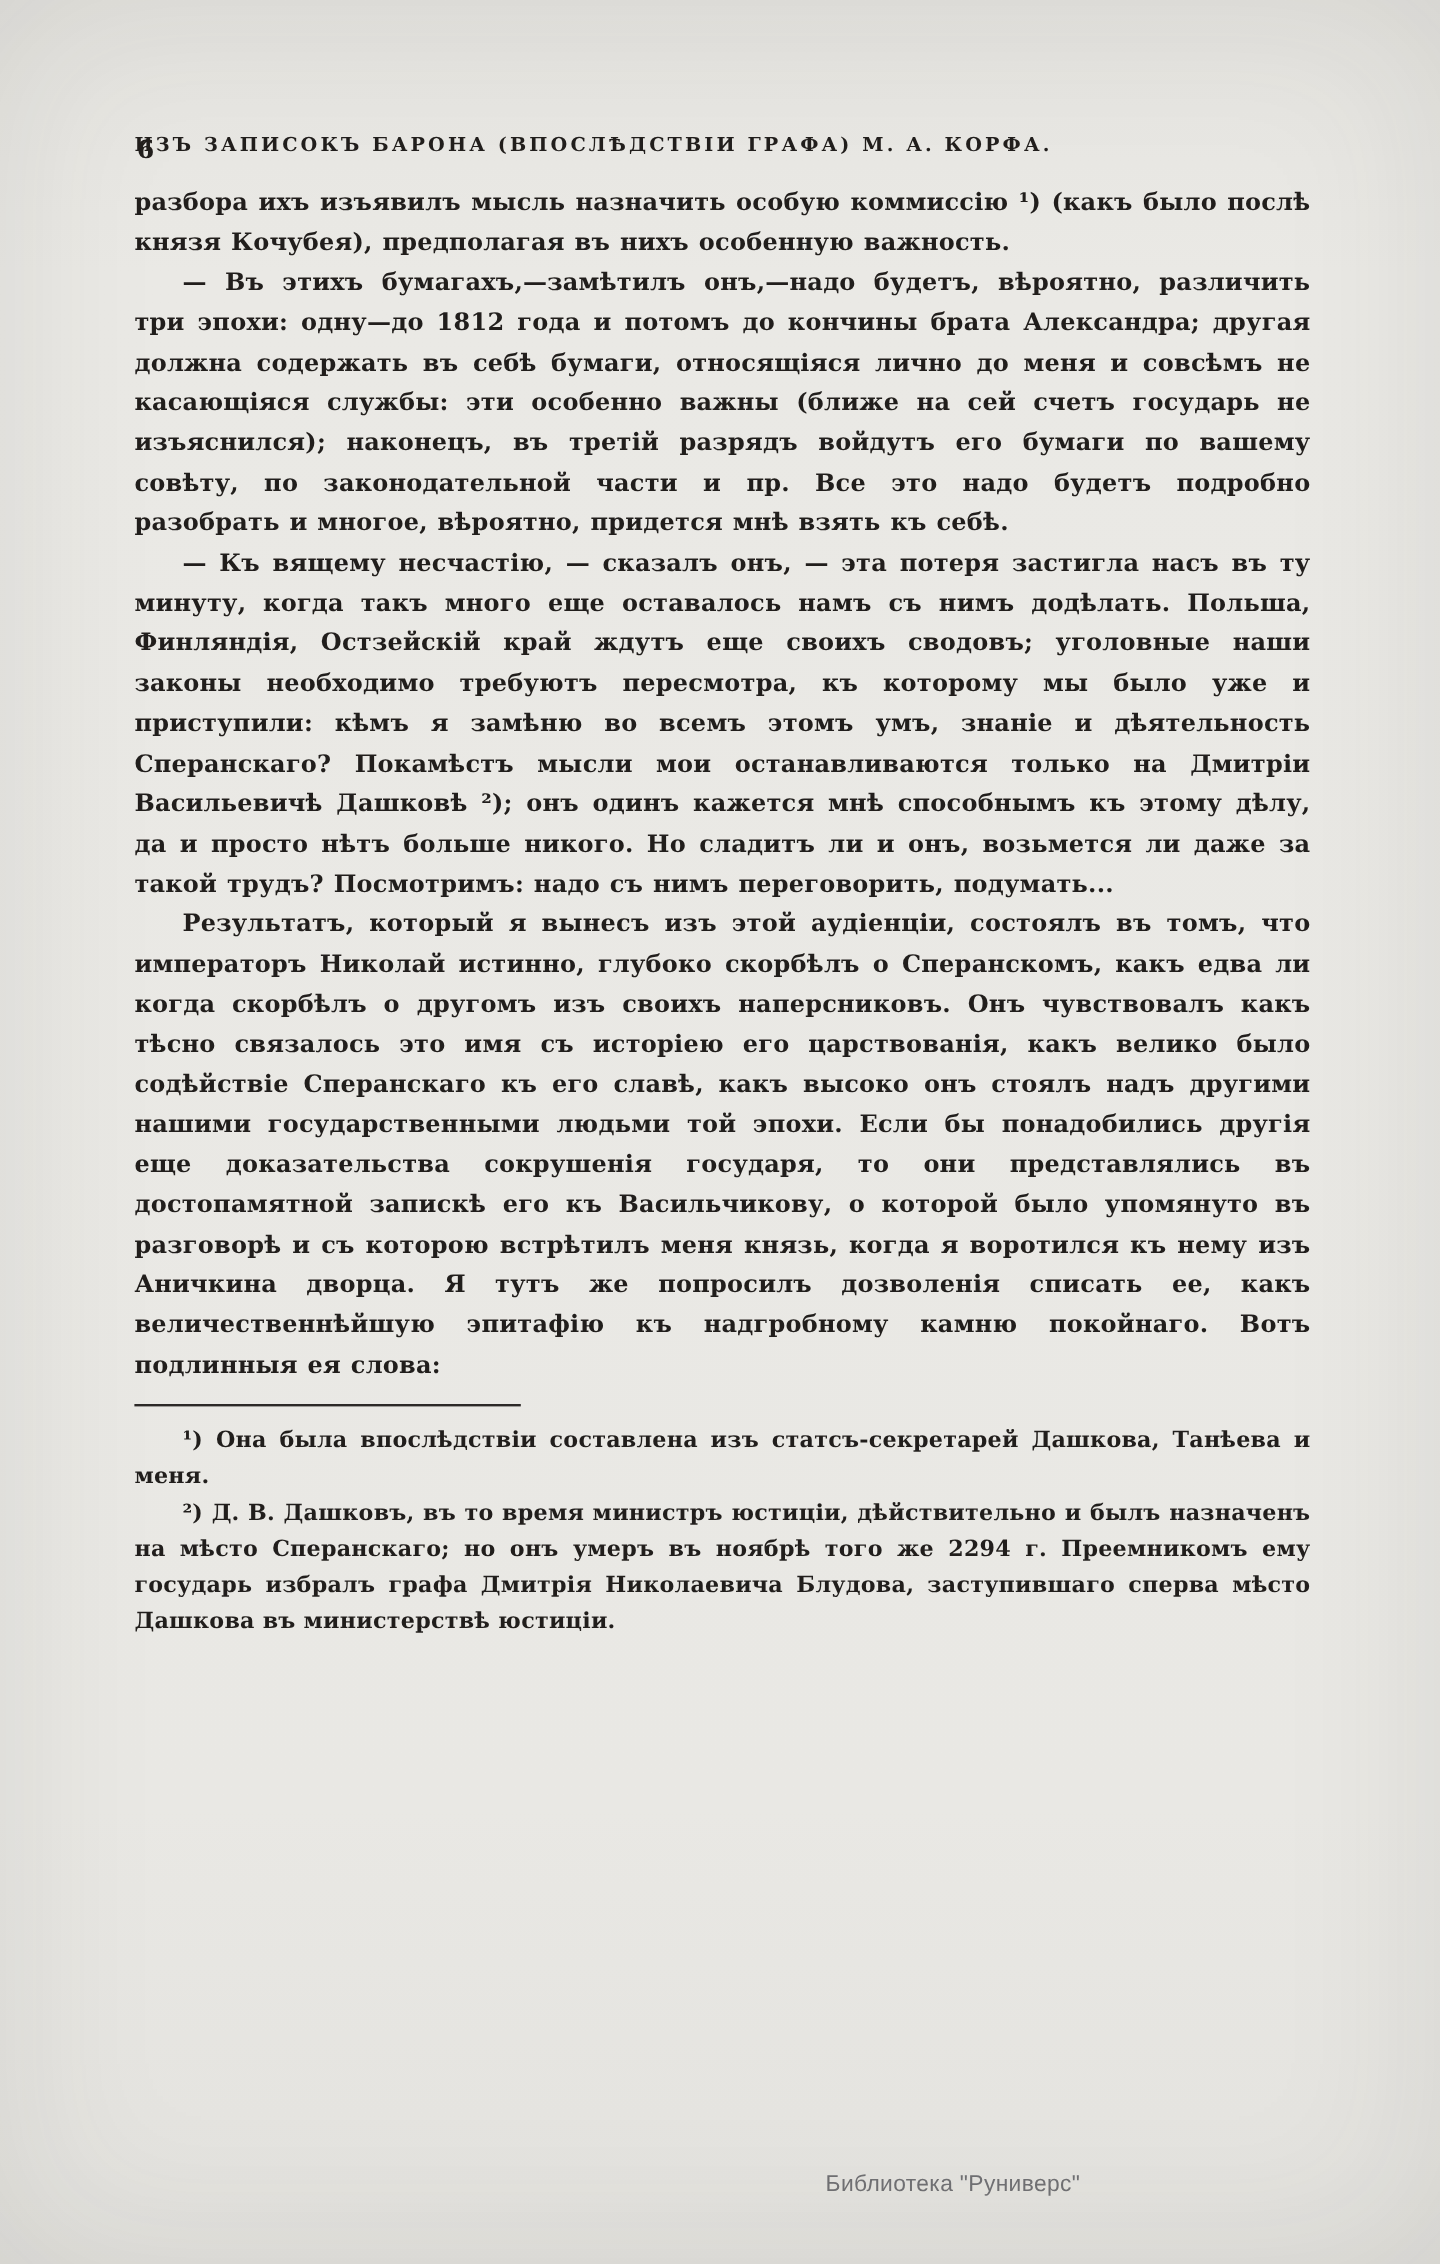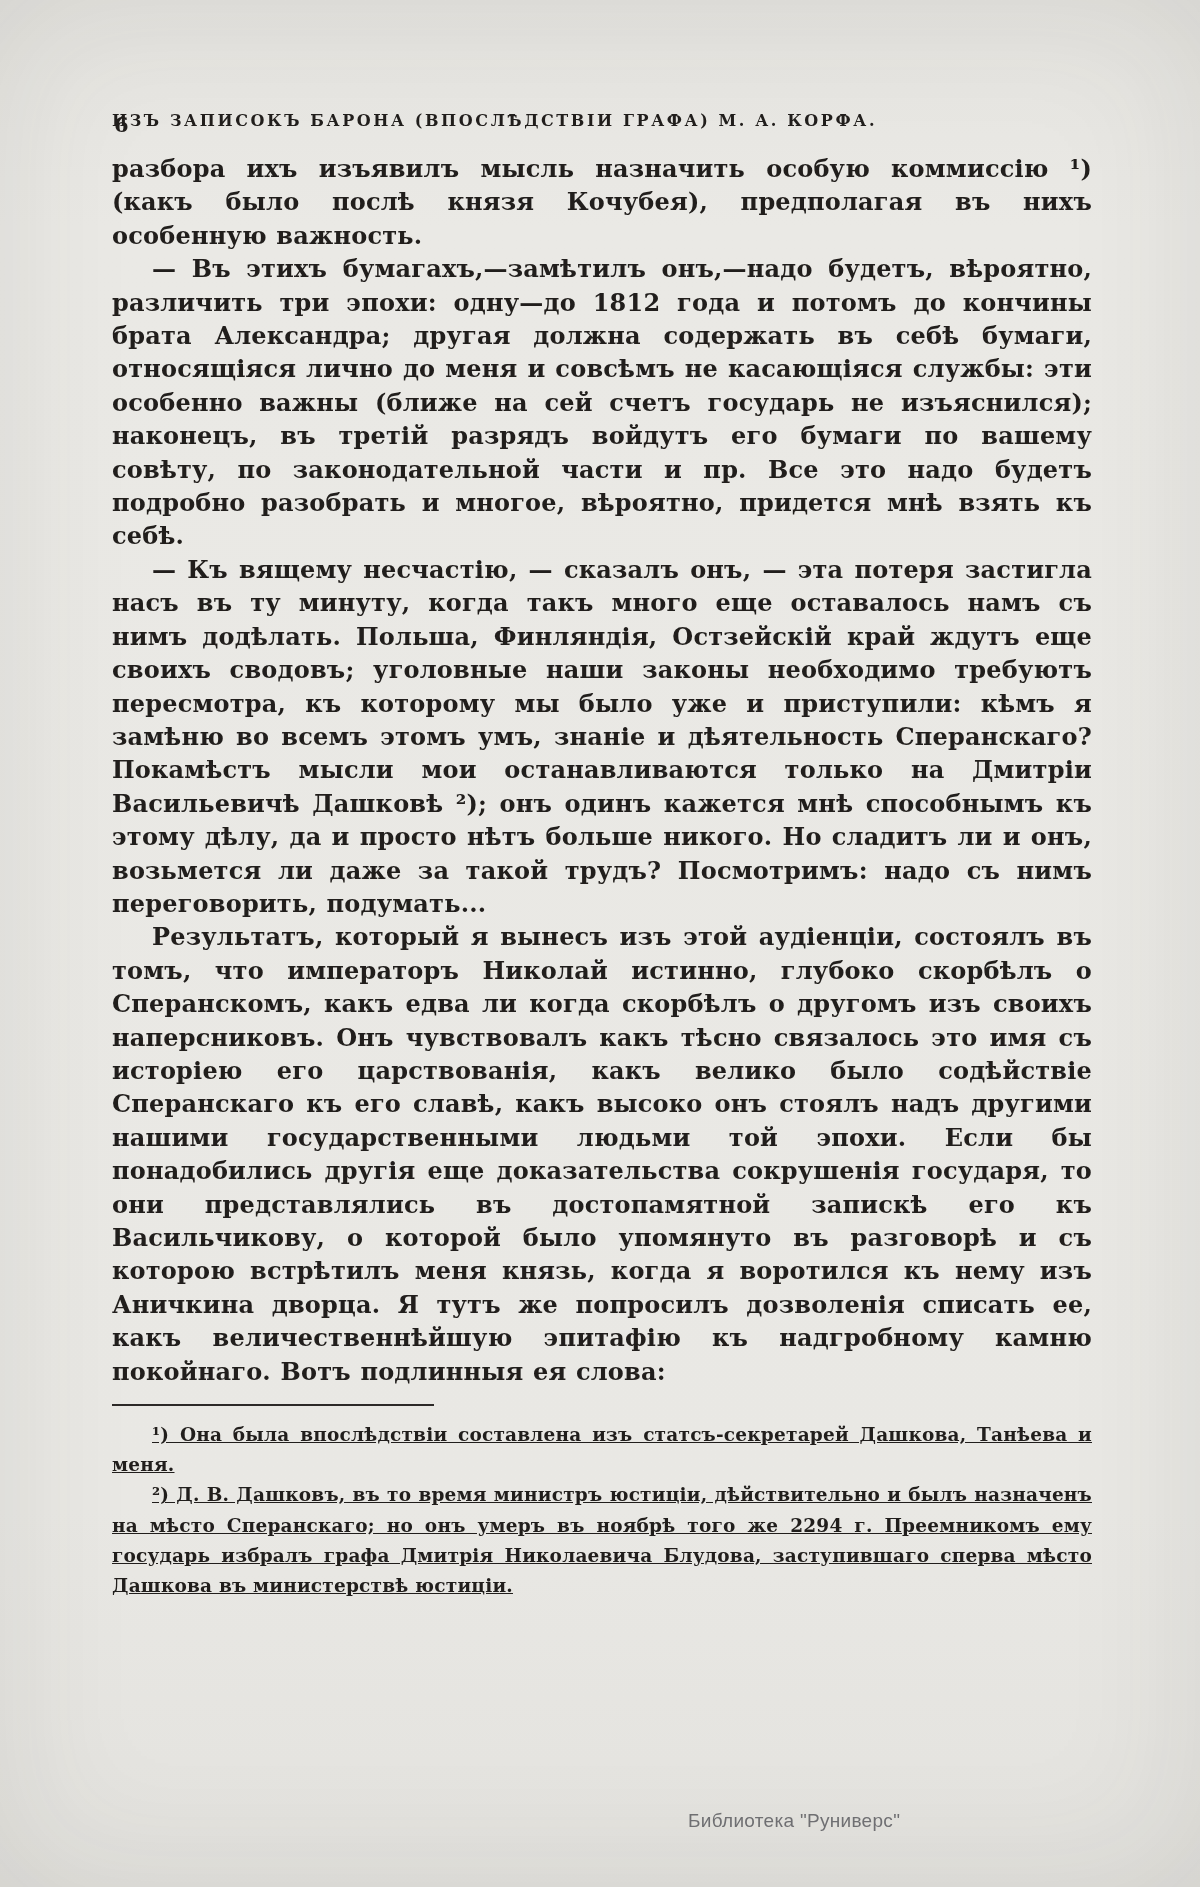--- a/index.html
+++ b/index.html
@@ -47,21 +47,21 @@
     top: 1px;
     width: 706px;
     text-align: center;
     font-size: 16px;
     font-weight: 700;
     letter-spacing: 2.6px;
     white-space: nowrap;
   }
 
   .main {
-    font-size: 24px;
+    font-size: 20px;
     line-height: 33.4px;
     font-weight: 700;
     text-align: justify;
     letter-spacing: 0.2px;
     word-spacing: 1px;
   }
 
   .para { text-indent: 40px; }
   .para.no-indent { text-indent: 0; }
 
@@ -73,21 +73,21 @@
 
   .footnotes {
     margin-top: 14px;
     font-size: 18.5px;
     line-height: 30.2px;
     font-weight: 700;
     text-align: justify;
     letter-spacing: 0.2px;
   }
 
-  .fn { text-indent: 40px; text-decoration: underline; }
+  .fn { text-indent: 40px; }
 
   .watermark {
     position: absolute;
     left: 688px;
     top: 1810px;
     font-family: "Liberation Sans", sans-serif;
     font-size: 19px;
     color: #6f6f72;
     letter-spacing: 0.3px;
     white-space: nowrap;

